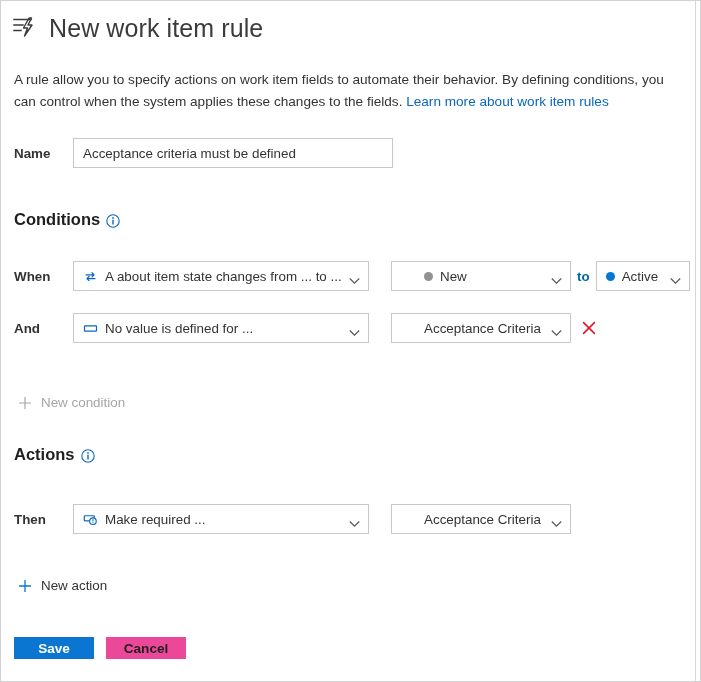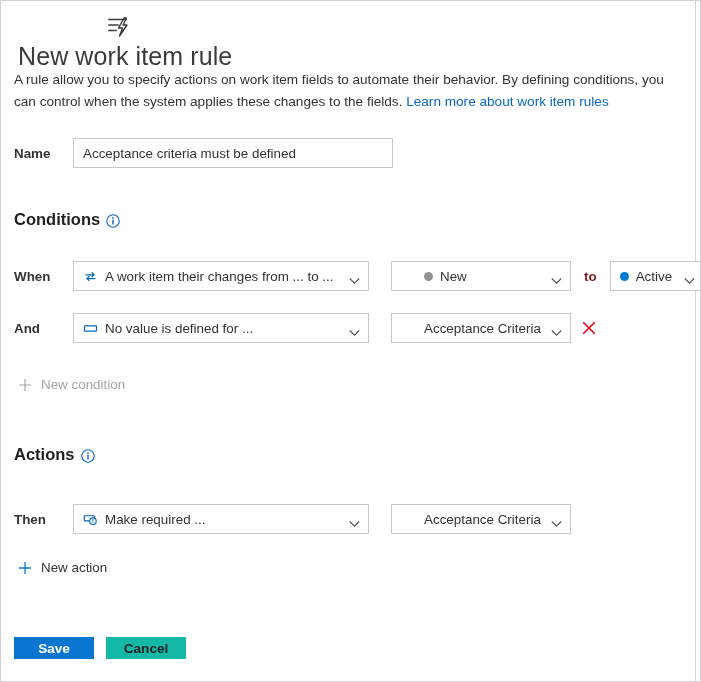--- a/index.html
+++ b/index.html
@@ -26,25 +26,24 @@
     width: 695px;
     height: 680px;
     box-sizing: border-box;
     border-right: 1px solid #d6d6d6;
     background: #ffffff;
   }
 
   
   .header {
     position: absolute;
-    left: 17px;
+    left: 10px;
     top: 12px;
     display: flex;
-    align-items: center;
-    flex-direction: column;
+    align-items: flex-start;
   }
   .rule-icon {
     width: 28px;
     height: 28px;
     margin-right: 10px;
     flex: 0 0 auto;
   }
   .page-title {
     font-size: 25px;
     font-weight: 400;
@@ -162,40 +161,41 @@
   .state-dot {
     width: 9px;
     height: 9px;
     border-radius: 50%;
     margin-right: 7px;
     flex: 0 0 auto;
   }
   .joiner {
     font-size: 13.4px;
     font-weight: 700;
-    color: #7f1d1d;
-    margin: 0 13px;
+    color: #0369a1;
+    margin: 0 6px;
   }
   .remove-x {
     width: 16px;
     height: 16px;
     margin-left: 10px;
     cursor: pointer;
     flex: 0 0 auto;
   }
 
   
   .add-link {
     position: absolute;
     left: 17px;
     display: flex;
     align-items: center;
     gap: 9px;
     font-size: 13.4px;
     cursor: pointer;
+    margin-top: 18px;
   }
   .add-link .plus { width: 14px; height: 14px; }
   .add-link.disabled { cursor: default; }
   .add-link.disabled .lbl { color: #a6a6a6; }
   .add-link.enabled .lbl { color: #333333; }
 
   
   .footer {
     position: absolute;
     left: 13px;
@@ -207,21 +207,21 @@
     height: 22px;
     min-width: 80px;
     border: none;
     font-family: "Liberation Sans", sans-serif;
     font-size: 13.6px;
     font-weight: 700;
     cursor: pointer;
     padding: 0 16px;
   }
   .btn-primary { background: #0a76d1; color: #ffffff; }
-  .btn-secondary { background: #14b8a6; color: #1f1f1f; }
+  .btn-secondary { background: #ec4899; color: #1f1f1f; }
 </style>
 </head>
 <body>
 
 <div id="root">
   <div class="pane">
 
     <div class="header">
       <span class="rule-icon">
         <svg viewBox="0 0 28 28" width="28" height="28" aria-hidden="true">
@@ -258,21 +258,21 @@
 
     <div class="logic-row" style="top:260px;justify-content:space-between;">
       <div class="row-label">When</div>
       <div class="dd wide">
         <span class="lead-icon">
           <svg viewBox="0 0 16 16" width="15" height="15" aria-hidden="true">
             <path d="M3.2 6.2 h8.2 M9.6 4.0 l2.2 2.2 l-2.2 2.2" fill="none" stroke="#0a66c2" stroke-width="1.3" stroke-linecap="round" stroke-linejoin="round"></path>
             <path d="M12.8 10.2 h-8.2 M6.4 8.0 l-2.2 2.2 l2.2 2.2" fill="none" stroke="#0a66c2" stroke-width="1.3" stroke-linecap="round" stroke-linejoin="round"></path>
           </svg>
         </span>
-        <span class="dd-text">A work item their changes from ... to ...</span>
+        <span class="dd-text">A about item state changes from ... to ...</span>
         <span class="caret">
           <svg viewBox="0 0 11 7" width="11" height="7" aria-hidden="true">
             <path d="M0.8 1 L5.5 5.6 L10.2 1" fill="none" stroke="#555555" stroke-width="1.15"></path>
           </svg>
         </span>
       </div>
       <div style="width:22px;"></div>
       <div class="dd mid">
         <span class="state-dot" style="background:#929292"></span>
         <span class="dd-text">New</span>

